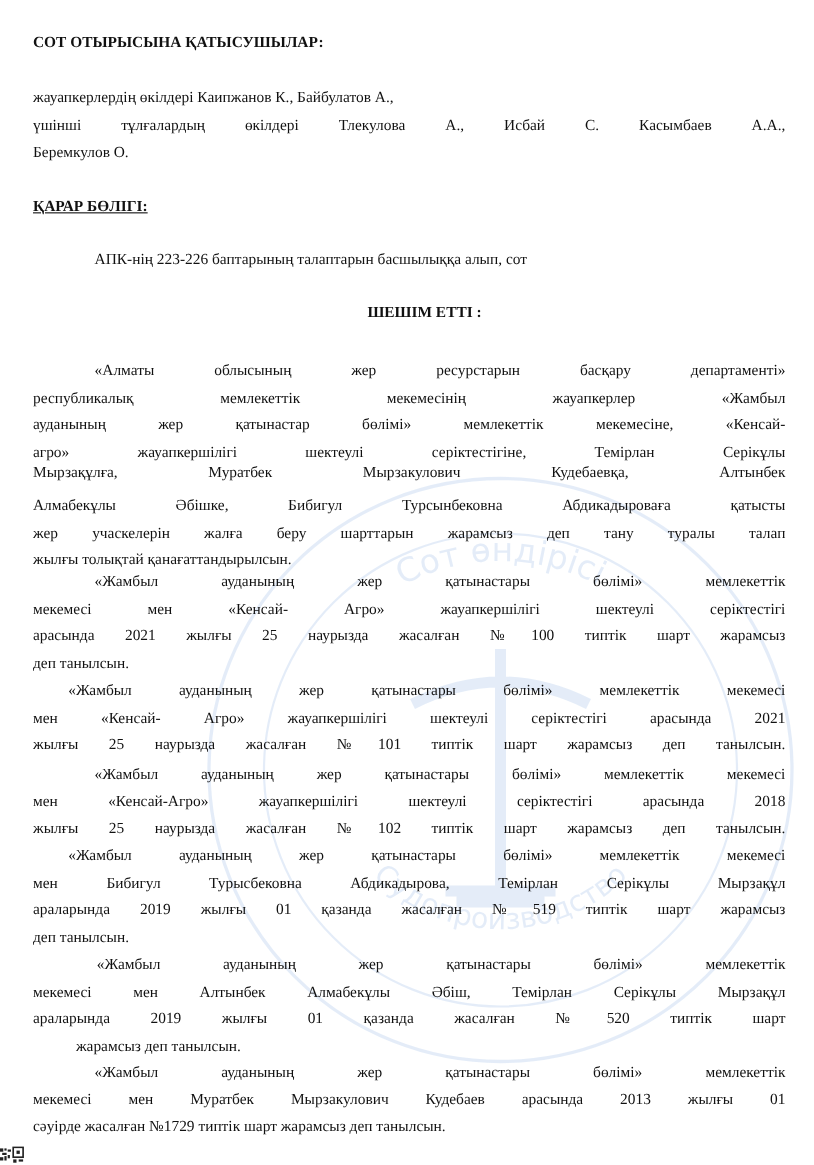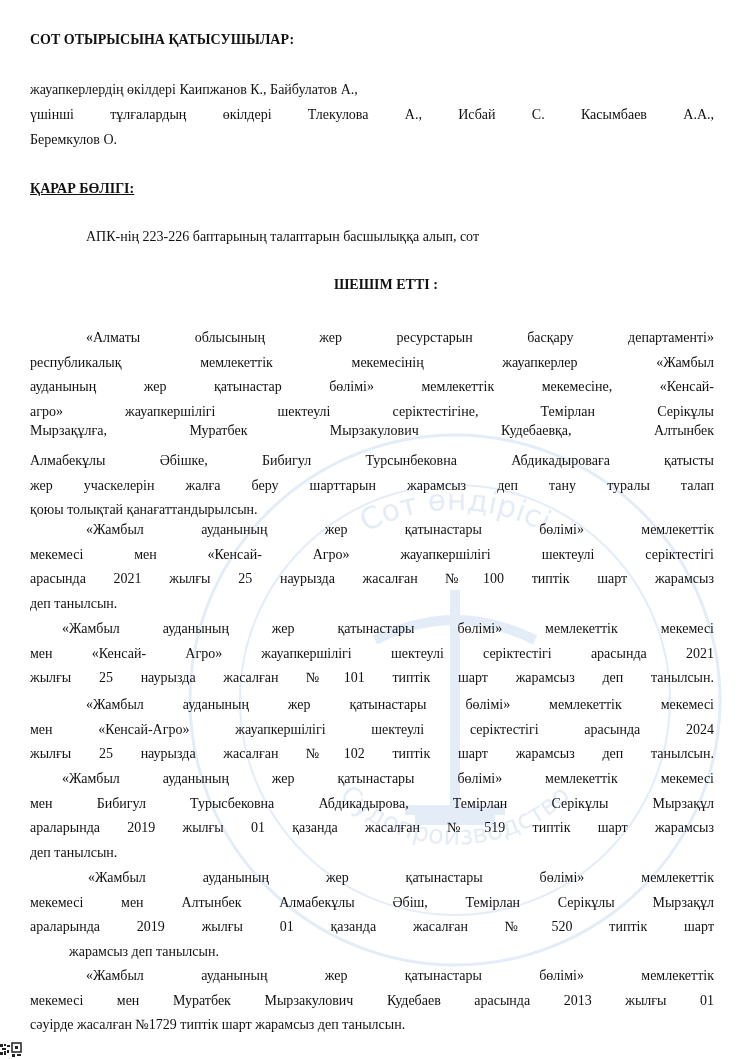--- a/index.html
+++ b/index.html
@@ -45,30 +45,30 @@
   <div class="line bold" style="top:273px; left:334px;">ШЕШІМ ЕТТІ :</div>
 
   <div id="paras">
       <div class="line" style="top: 326px; left: 86px; width: 628px; white-space: normal; text-align: justify; text-align-last: justify;">«Алматы облысының жер ресурстарын басқару департаменті»</div>
       <div class="line" style="top: 350.6px; left: 30px; width: 684px; white-space: normal; text-align: justify; text-align-last: justify;">республикалық мемлекеттік мекемесінің жауапкерлер «Жамбыл</div>
       <div class="line" style="top: 375.2px; left: 30px; width: 684px; white-space: normal; text-align: justify; text-align-last: justify;">ауданының жер қатынастар бөлімі» мемлекеттік мекемесіне, «Кенсай-</div>
       <div class="line" style="top: 399.8px; left: 30px; width: 684px; white-space: normal; text-align: justify; text-align-last: justify;">агро» жауапкершілігі шектеулі серіктестігіне, Темірлан Серікұлы</div>
       <div class="line" style="top: 419px; left: 30px; width: 684px; white-space: normal; text-align: justify; text-align-last: justify;">Мырзақұлға, Муратбек Мырзакулович Кудебаевқа, Алтынбек</div>
       <div class="line" style="top: 449px; left: 30px; width: 684px; white-space: normal; text-align: justify; text-align-last: justify;">Алмабекұлы Әбішке, Бибигул Турсынбековна Абдикадыроваға қатысты</div>
       <div class="line" style="top: 473.6px; left: 30px; width: 684px; white-space: normal; text-align: justify; text-align-last: justify;">жер учаскелерін жалға беру шарттарын жарамсыз деп тану туралы талап</div>
-      <div class="line" style="top: 498.2px; left: 30px;">қоюы толықтай қанағаттандырылсын.</div>
+      <div class="line" style="top: 498.2px; left: 30px;">жылғы толықтай қанағаттандырылсын.</div>
       <div class="line" style="top: 518px; left: 86px; width: 628px; white-space: normal; text-align: justify; text-align-last: justify;">«Жамбыл ауданының жер қатынастары бөлімі» мемлекеттік</div>
       <div class="line" style="top: 542.6px; left: 30px; width: 684px; white-space: normal; text-align: justify; text-align-last: justify;">мекемесі мен «Кенсай- Агро» жауапкершілігі шектеулі серіктестігі</div>
       <div class="line" style="top: 567.2px; left: 30px; width: 684px; white-space: normal; text-align: justify; text-align-last: justify;">арасында  2021 жылғы 25 наурызда жасалған №100 типтік шарт жарамсыз</div>
       <div class="line" style="top: 591.8px; left: 30px;">деп танылсын.</div>
       <div class="line" style="top: 617px; left: 62px; width: 652px; white-space: normal; text-align: justify; text-align-last: justify;">«Жамбыл ауданының жер қатынастары бөлімі»  мемлекеттік мекемесі</div>
       <div class="line" style="top: 641.6px; left: 30px; width: 684px; white-space: normal; text-align: justify; text-align-last: justify;">мен «Кенсай- Агро» жауапкершілігі шектеулі серіктестігі арасында 2021</div>
       <div class="line" style="top: 666.2px; left: 30px; width: 684px; white-space: normal; text-align: justify; text-align-last: justify;">жылғы 25 наурызда  жасалған №101 типтік шарт жарамсыз деп танылсын.</div>
       <div class="line" style="top: 693px; left: 86px; width: 628px; white-space: normal; text-align: justify; text-align-last: justify;">«Жамбыл ауданының жер қатынастары бөлімі» мемлекеттік мекемесі</div>
-      <div class="line" style="top: 717.6px; left: 30px; width: 684px; white-space: normal; text-align: justify; text-align-last: justify;">мен «Кенсай-Агро» жауапкершілігі шектеулі серіктестігі арасында 2024</div>
+      <div class="line" style="top: 717.6px; left: 30px; width: 684px; white-space: normal; text-align: justify; text-align-last: justify;">мен «Кенсай-Агро» жауапкершілігі шектеулі серіктестігі арасында 2018</div>
       <div class="line" style="top: 742.2px; left: 30px; width: 684px; white-space: normal; text-align: justify; text-align-last: justify;">жылғы 25 наурызда  жасалған №102 типтік шарт жарамсыз деп танылсын.</div>
       <div class="line" style="top: 767px; left: 62px; width: 652px; white-space: normal; text-align: justify; text-align-last: justify;">«Жамбыл ауданының жер қатынастары бөлімі» мемлекеттік мекемесі</div>
       <div class="line" style="top: 791.6px; left: 30px; width: 684px; white-space: normal; text-align: justify; text-align-last: justify;">мен Бибигул Турысбековна Абдикадырова, Темірлан Серікұлы Мырзақұл</div>
       <div class="line" style="top: 816.2px; left: 30px; width: 684px; white-space: normal; text-align: justify; text-align-last: justify;">араларында 2019 жылғы 01 қазанда жасалған №519 типтік шарт жарамсыз</div>
       <div class="line" style="top: 840.8px; left: 30px;">деп танылсын.</div>
       <div class="line" style="top: 866px; left: 88px; width: 626px; white-space: normal; text-align: justify; text-align-last: justify;">«Жамбыл ауданының жер қатынастары бөлімі» мемлекеттік</div>
       <div class="line" style="top: 890.6px; left: 30px; width: 684px; white-space: normal; text-align: justify; text-align-last: justify;">мекемесі мен Алтынбек Алмабекұлы Әбіш, Темірлан Серікұлы Мырзақұл</div>
       <div class="line" style="top: 915.2px; left: 30px; width: 684px; white-space: normal; text-align: justify; text-align-last: justify;">араларында 2019 жылғы 01 қазанда жасалған №520  типтік шарт</div>
       <div class="line" style="top: 939.8px; left: 30px; margin-left: 39px;">жарамсыз деп танылсын.</div>
       <div class="line" style="top: 964px; left: 86px; width: 628px; white-space: normal; text-align: justify; text-align-last: justify;">«Жамбыл ауданының жер қатынастары бөлімі» мемлекеттік</div>

